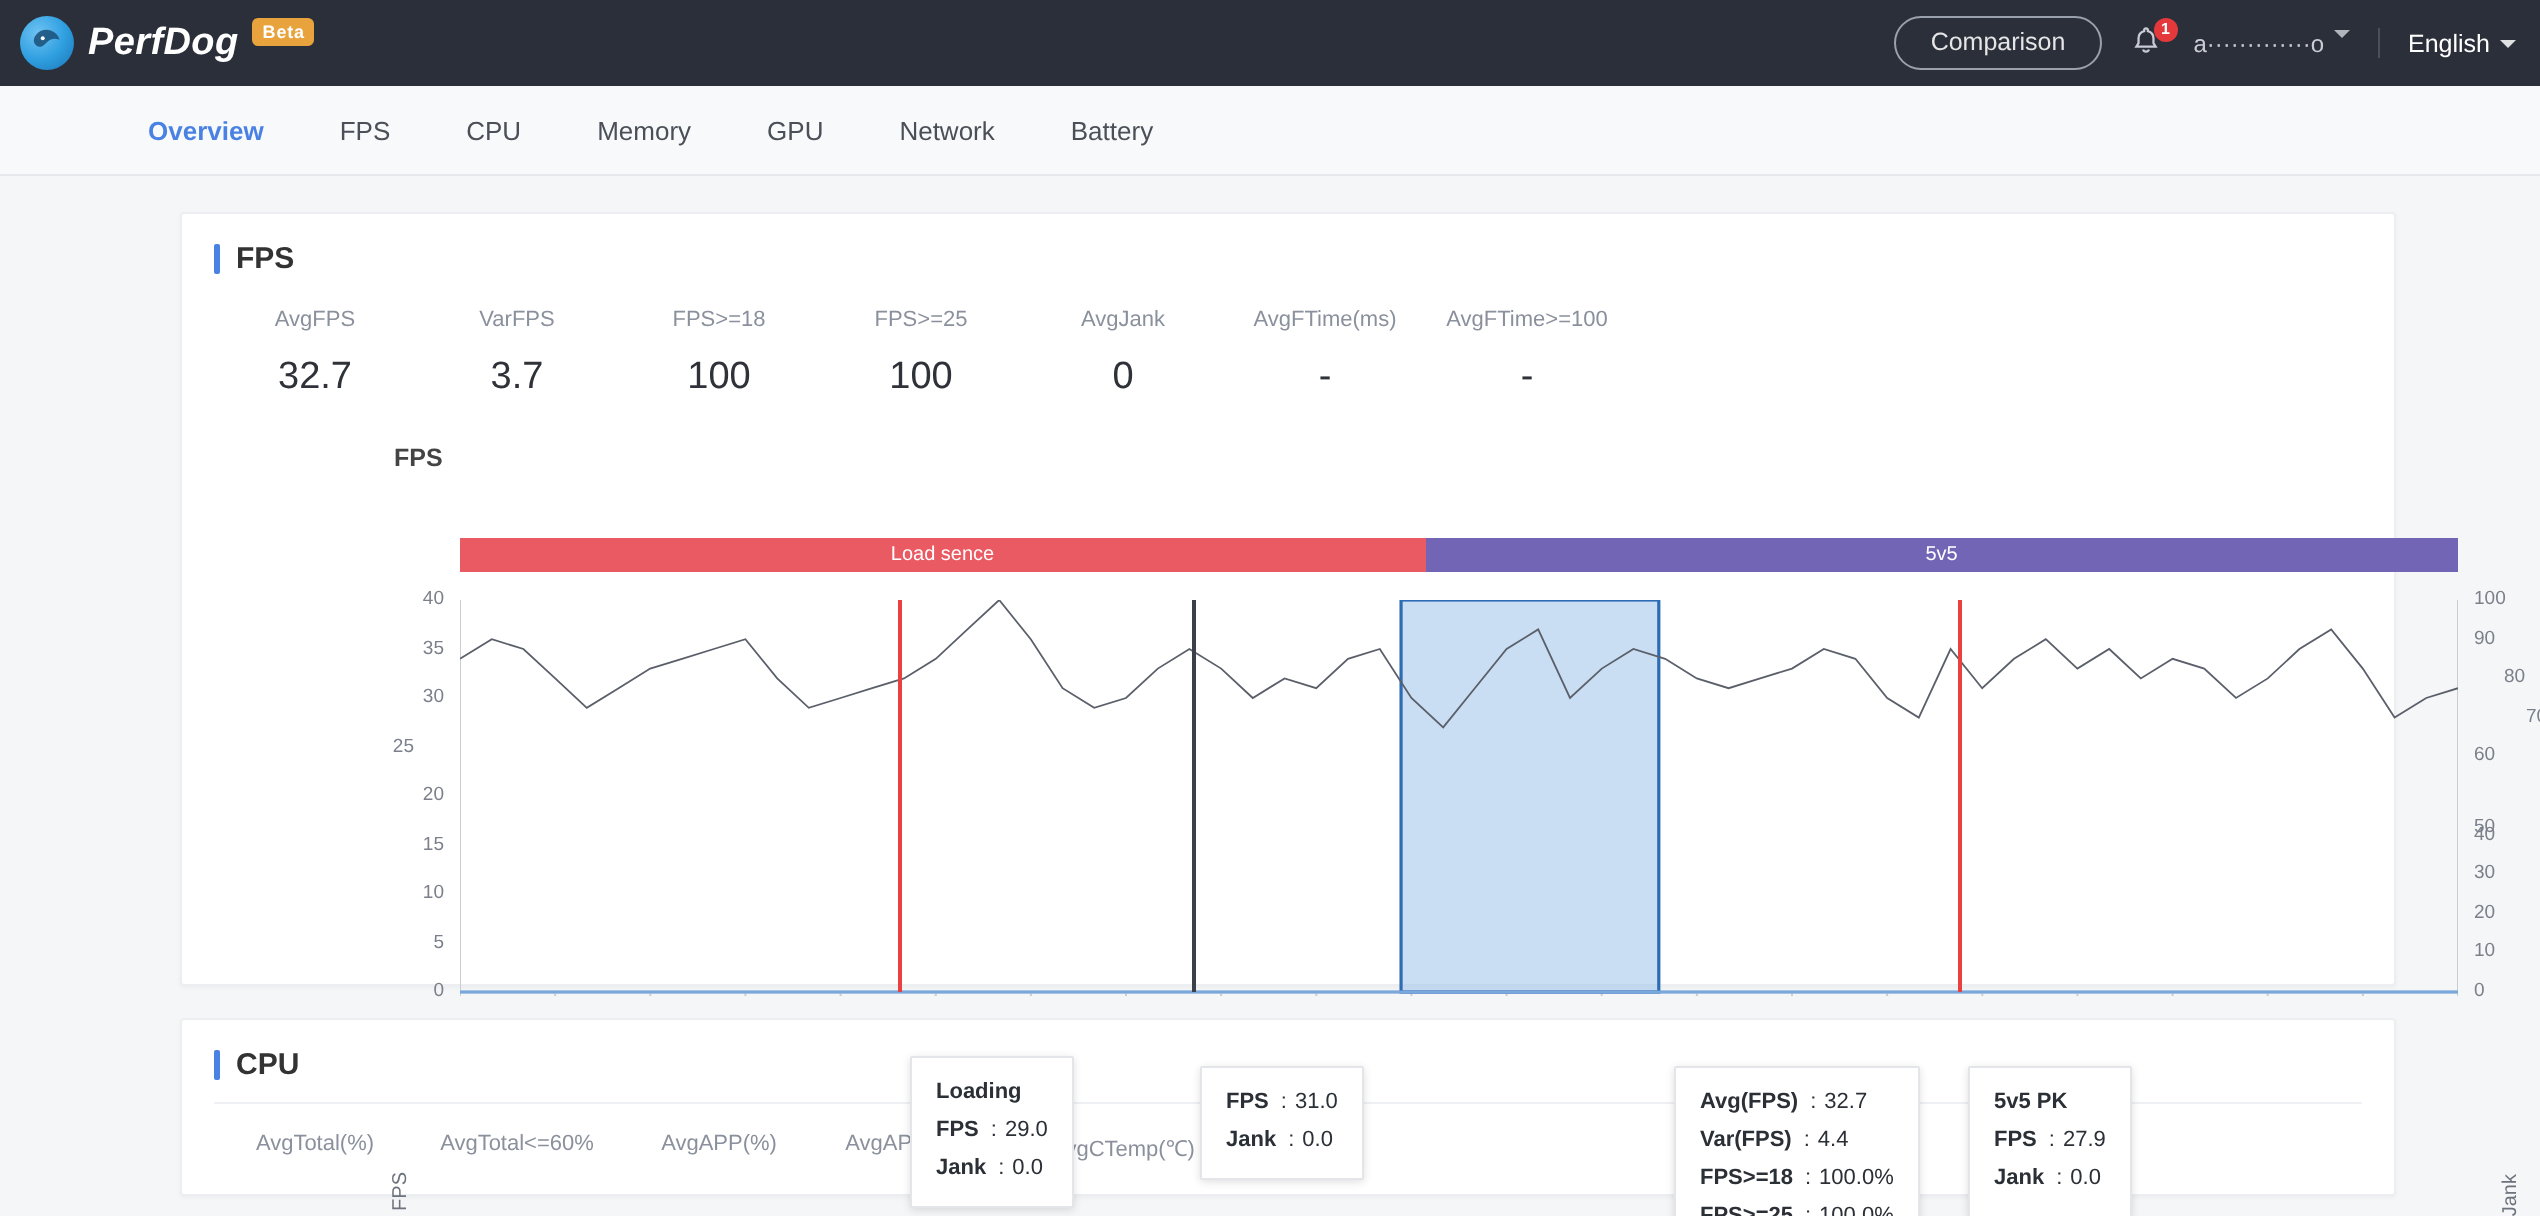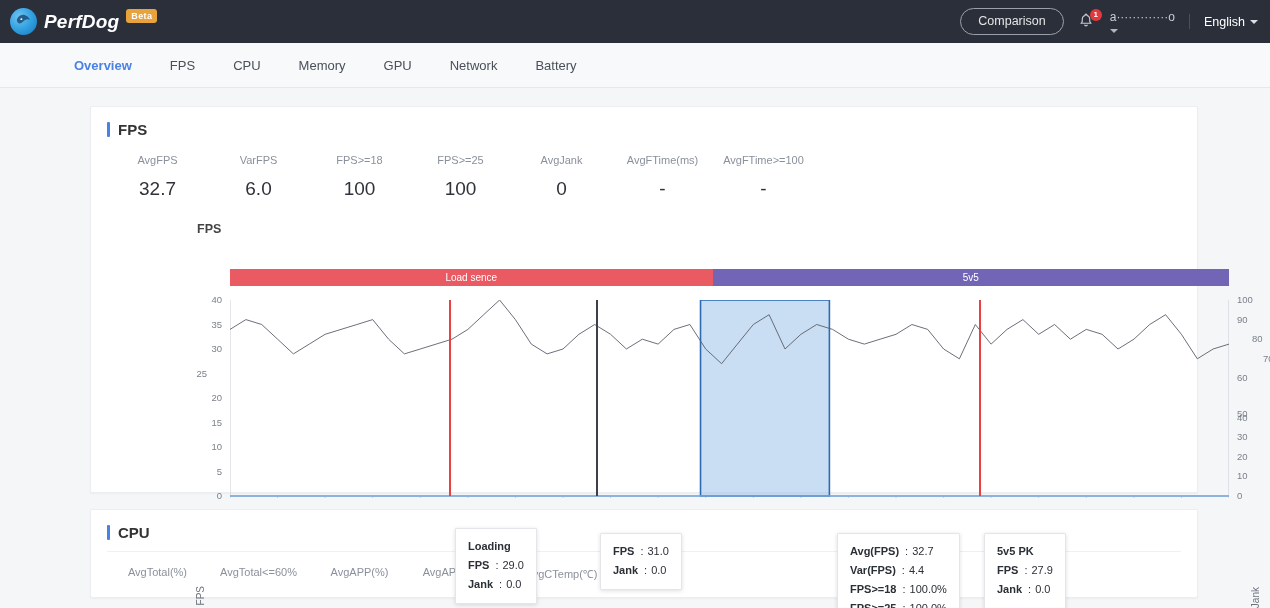--- a/index.html
+++ b/index.html
@@ -38,21 +38,21 @@
     border:1px solid #9aa1ad;border-radius:14px;color:#e5e5e5;
     font-size:12.5px;padding:5px 17px;background:transparent;cursor:pointer;
     line-height:15px;
   }
   .bell-wrap{ position:relative; width:18px;height:20px;cursor:pointer; }
   .badge{
     position:absolute;top:-3px;right:-6px;background:#e4393c;color:#fff;
     font-size:8px;border-radius:50%;width:12px;height:12px;line-height:12px;
     text-align:center;font-weight:bold;
   }
-  .user{ color:#c9ccd3; font-size:12px; display:flex; align-items:flex-start; gap:5px; cursor:pointer;flex-direction:column;}
+  .user{ color:#c9ccd3; font-size:12px; display:flex; align-items:flex-start; gap:5px; cursor:pointer;}
   .vsep{ width:1px;height:15px;background:#4a4f5c; }
   .lang{ color:#fff;font-size:12.5px;display:flex;align-items:center;gap:5px;cursor:pointer;}
   .caret{ width:0;height:0;border-left:4px solid transparent;border-right:4px solid transparent;
           border-top:4px solid currentColor;display:inline-block;opacity:.85;}
 
   
   .navbar{
     height:45px;background:#f8f9fb;border-bottom:1px solid #e6e8ec;
     display:flex;align-items:center;padding-left:55px;gap:0;
   }
@@ -176,21 +176,21 @@
       <span>FPS</span>
     </div>
 
     <div class="metrics" id="fps-metrics">
         <div class="metric">
           <div class="lbl">AvgFPS</div>
           <div class="val">32.7</div>
         </div>
         <div class="metric">
           <div class="lbl">VarFPS</div>
-          <div class="val">6.0</div>
+          <div class="val">3.7</div>
         </div>
         <div class="metric">
           <div class="lbl">FPS&gt;=18</div>
           <div class="val">100</div>
         </div>
         <div class="metric">
           <div class="lbl">FPS&gt;=25</div>
           <div class="val">100</div>
         </div>
         <div class="metric">

